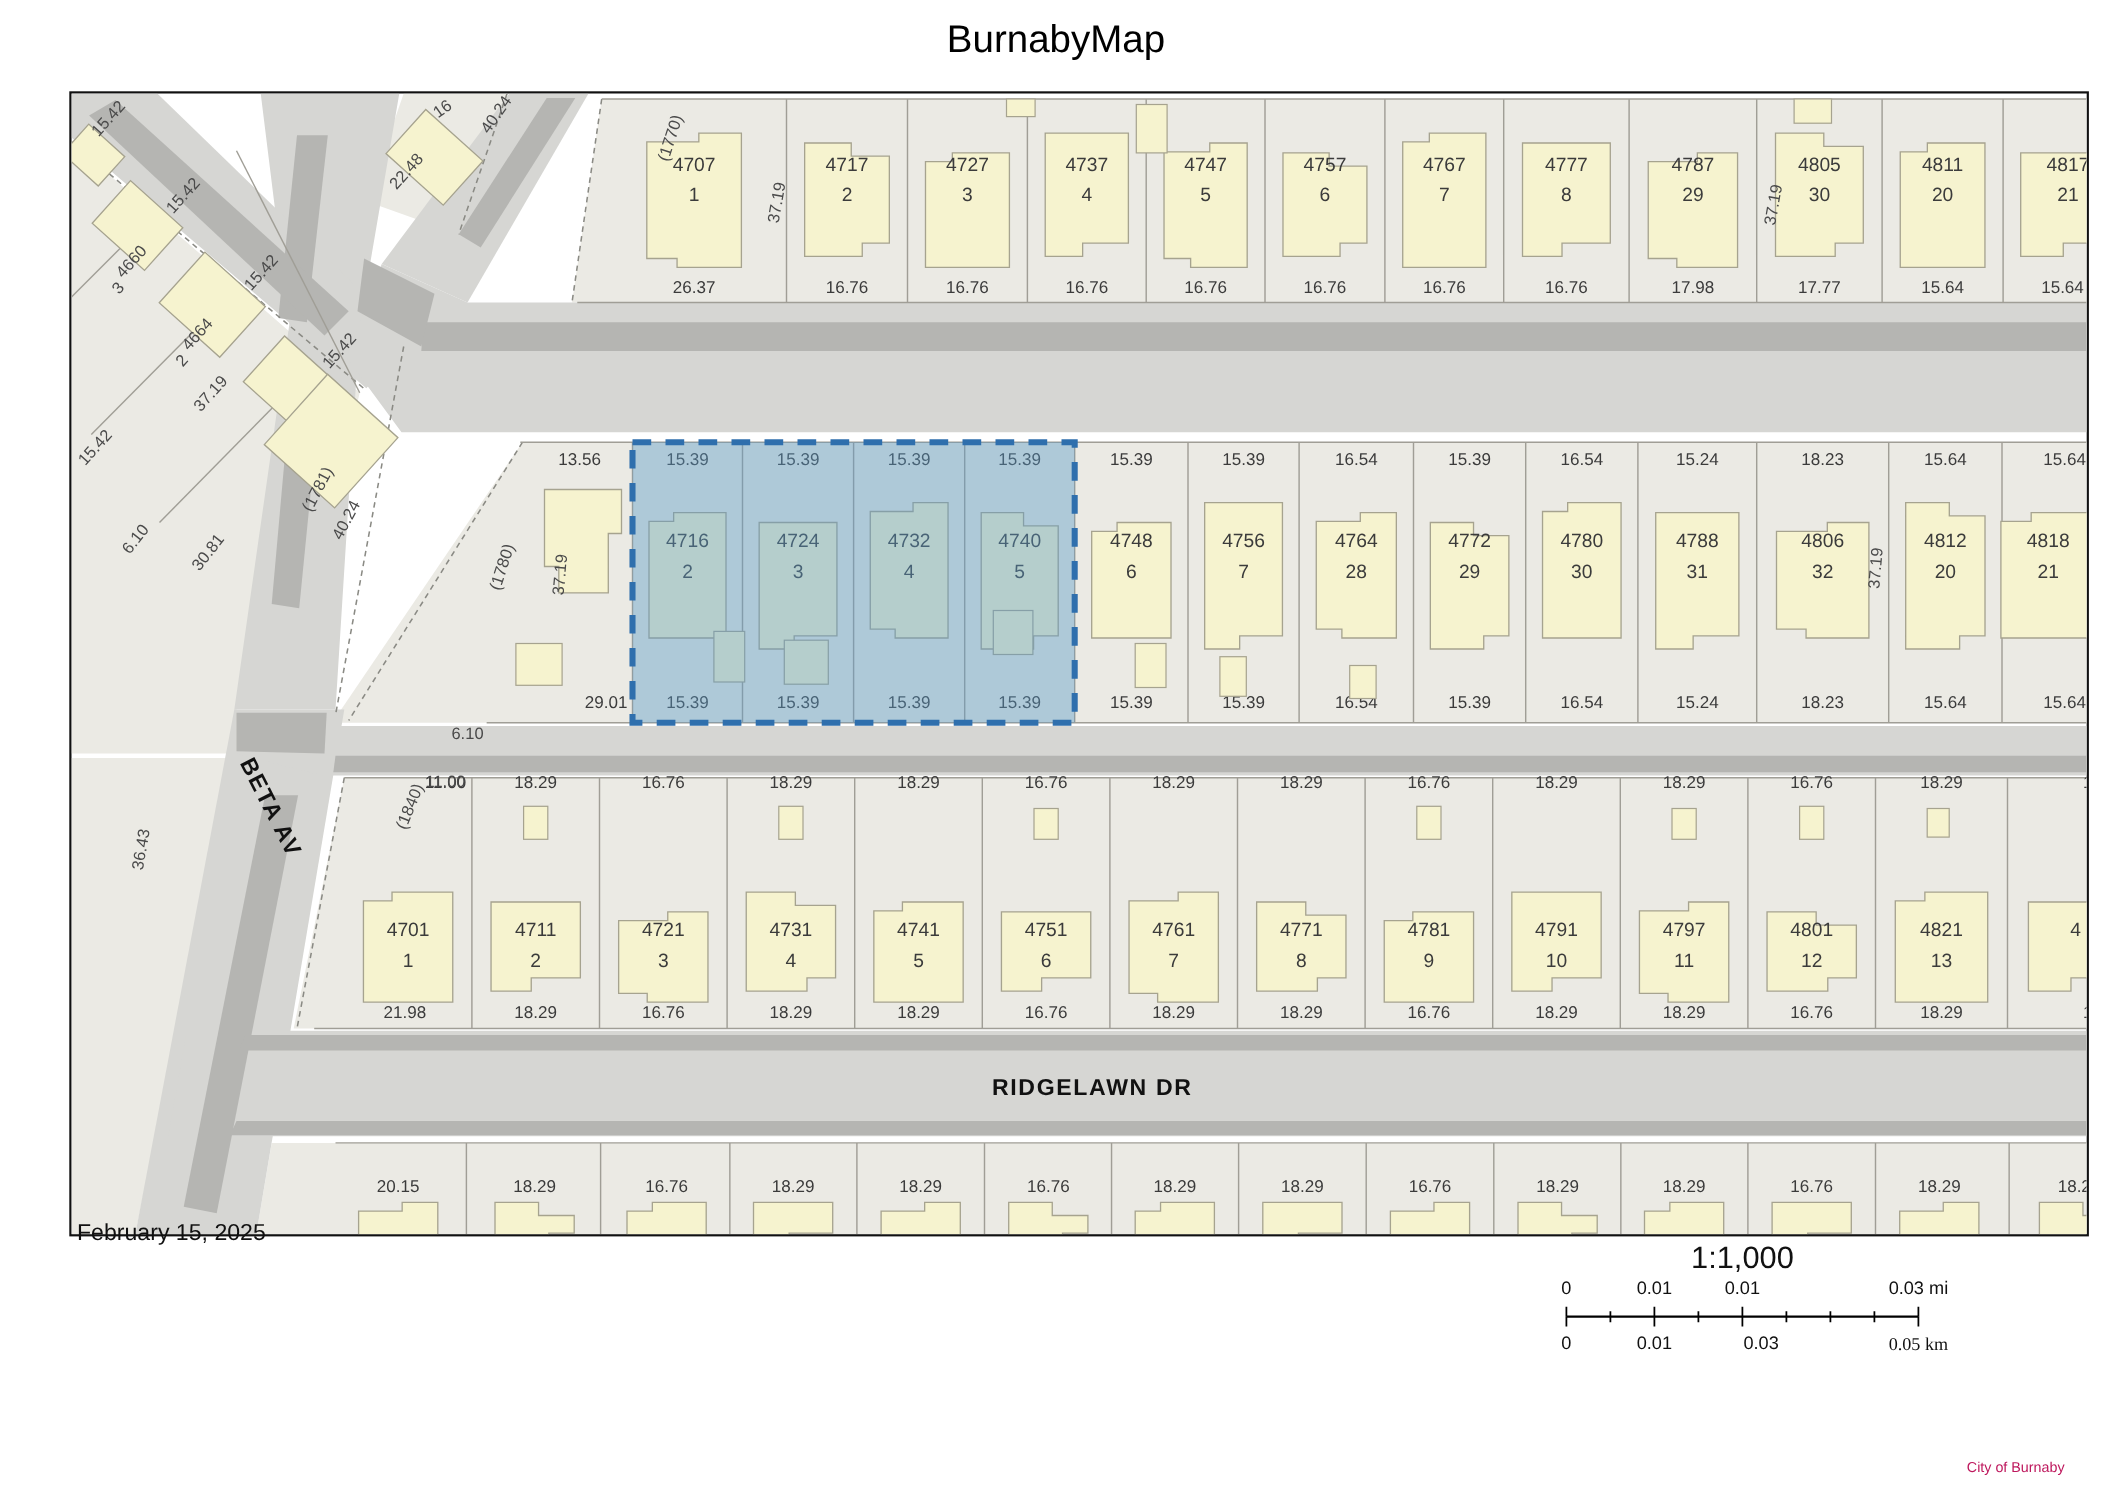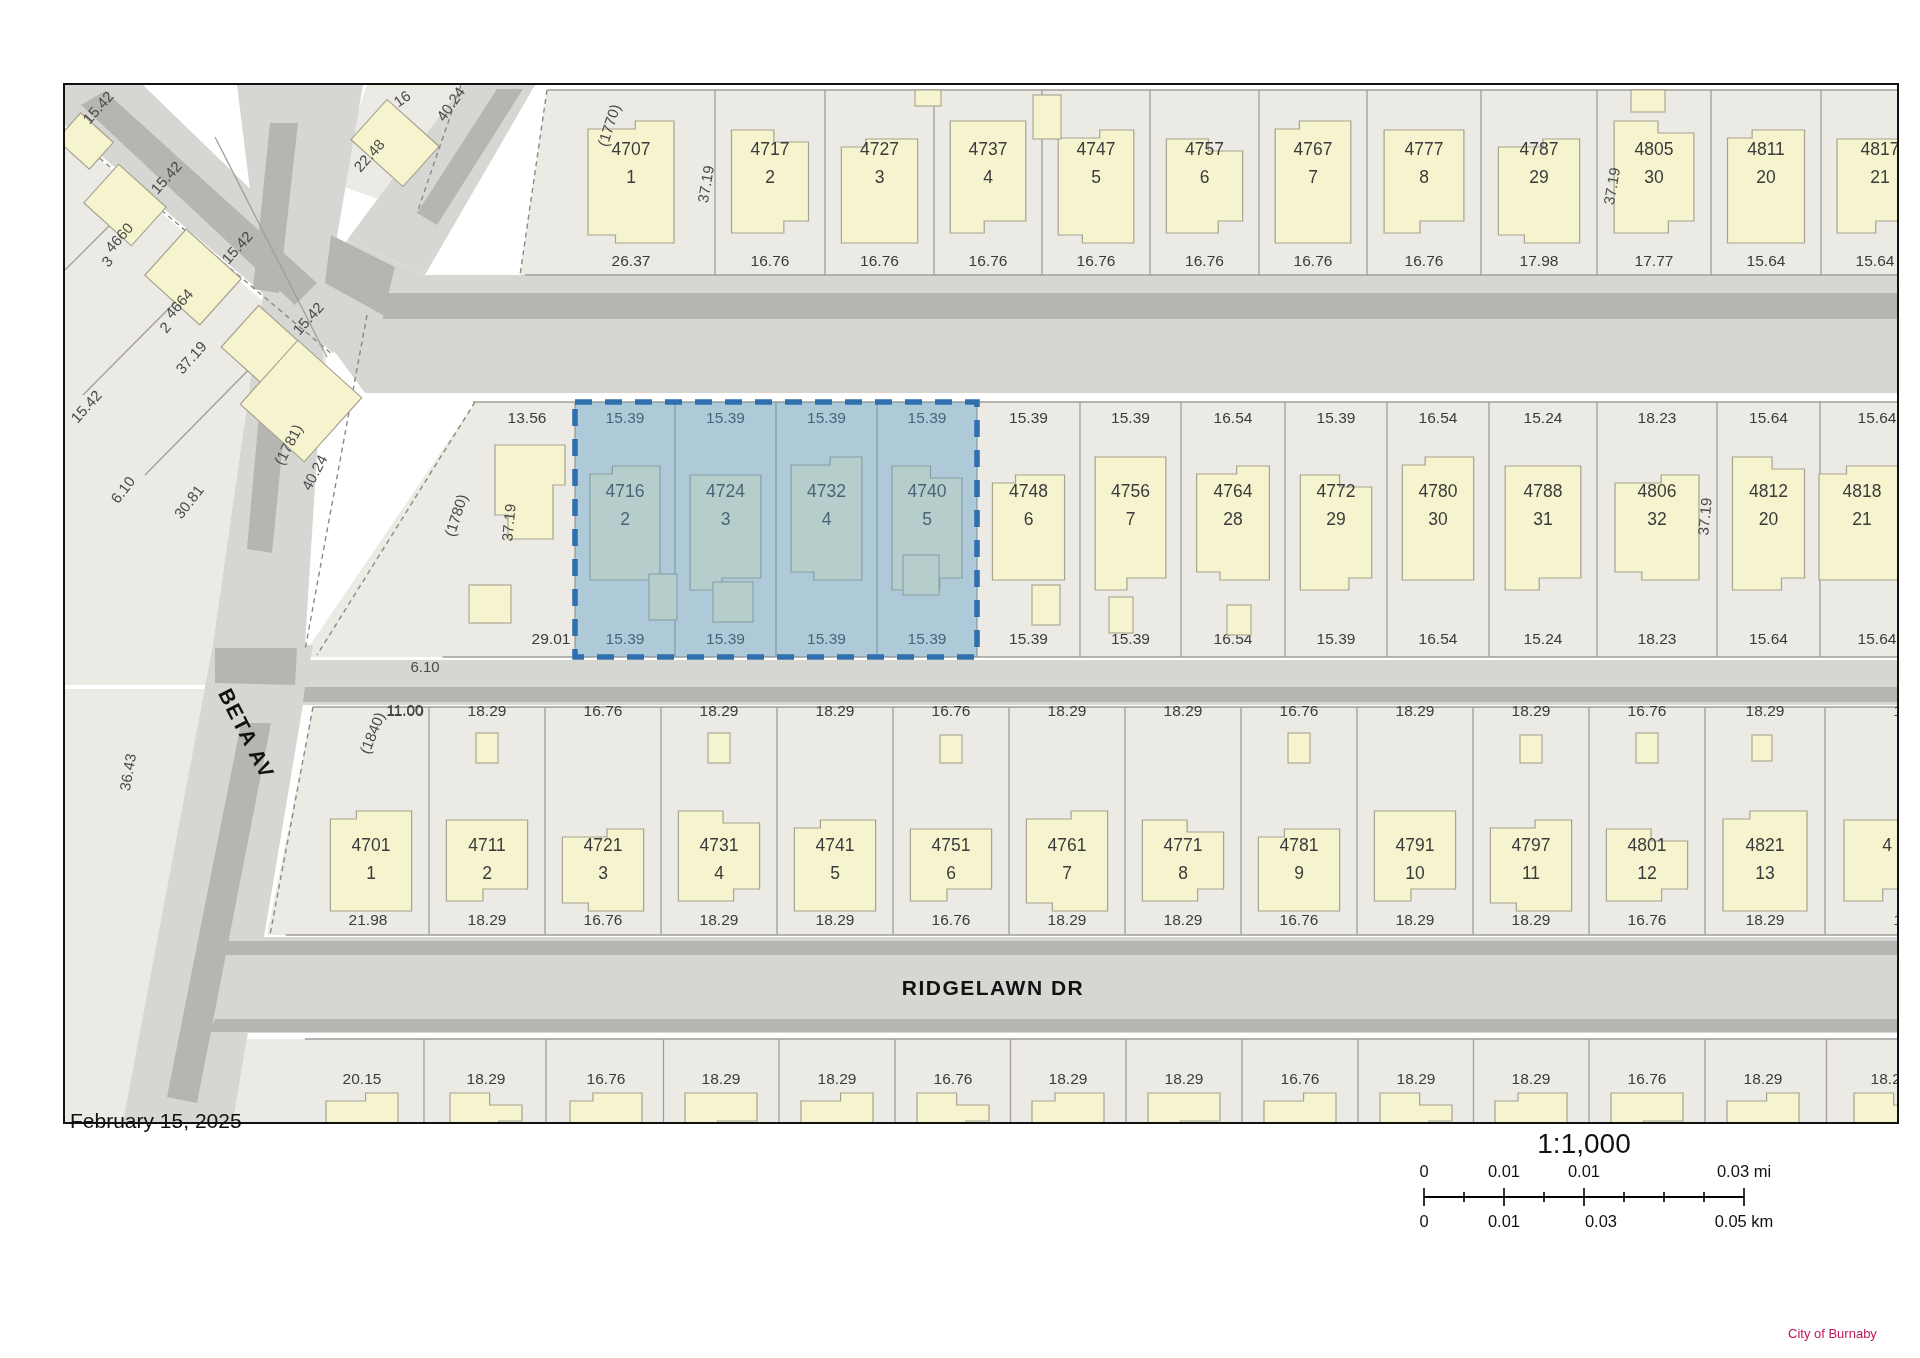--- a/index.html
+++ b/index.html
@@ -15,20 +15,21 @@
   .scalebar{position:absolute;left:1416px;top:1128px;width:336px;}
   .scalebar .ratio{text-align:center;font-size:28px;color:#111;margin-bottom:2px;}
   .sb-row{position:relative;height:20px;font-size:16.5px;color:#111;}
   .sb-row span{position:absolute;transform:translateX(-50%);white-space:nowrap;}
   .sb-ticks{display:block;}
 </style>
 </head>
 <body>
 
 <div class="page">
+  <div class="map-title">BurnabyMap</div>
 
   <div class="map-frame">
     <svg id="map" width="1832" height="1037" viewBox="0 0 1832 1037">
         <g>
           <polygon points="0,44 262,272 196,556 150,556 150,600 0,600" fill="#ebeae4"></polygon>
           <polygon points="0,604 146,604 58,1037 0,1037" fill="#ebeae4"></polygon>
           <polygon points="302,0 396,0 352,128 268,98" fill="#ebeae4"></polygon>
           <polygon points="482,5 1832,5 1832,190 455,190" fill="#ebeae4"></polygon>
           <polygon points="410,317 1832,317 1832,572 237,572" fill="#ebeae4"></polygon>
           <polygon points="248,622 1832,622 1832,850 202,850" fill="#ebeae4"></polygon>
@@ -517,18 +518,18 @@
         <line x1="248" y1="15" x2="248" y2="20" stroke="#000" stroke-width="1.6"></line>
         <line x1="288" y1="15" x2="288" y2="10" stroke="#000" stroke-width="1.6"></line>
         <line x1="288" y1="15" x2="288" y2="20" stroke="#000" stroke-width="1.6"></line>
         <line x1="328" y1="15" x2="328" y2="6" stroke="#000" stroke-width="1.6"></line>
         <line x1="328" y1="15" x2="328" y2="24" stroke="#000" stroke-width="1.6"></line>
       </svg>
     <div class="sb-row" id="km-row">
         <span style="left: 8px;">0</span>
         <span style="left: 88px;">0.01</span>
         <span style="left: 185px;">0.03</span>
-        <span style="left: 328px;">0.05 km</span>
+        <span style="left: 328px; font-family: Liberation Serif, serif;">0.05 km</span>
       </div>
   </div>
 
   <div class="attribution">City of Burnaby</div>
 </div>
 
 </body></html>

